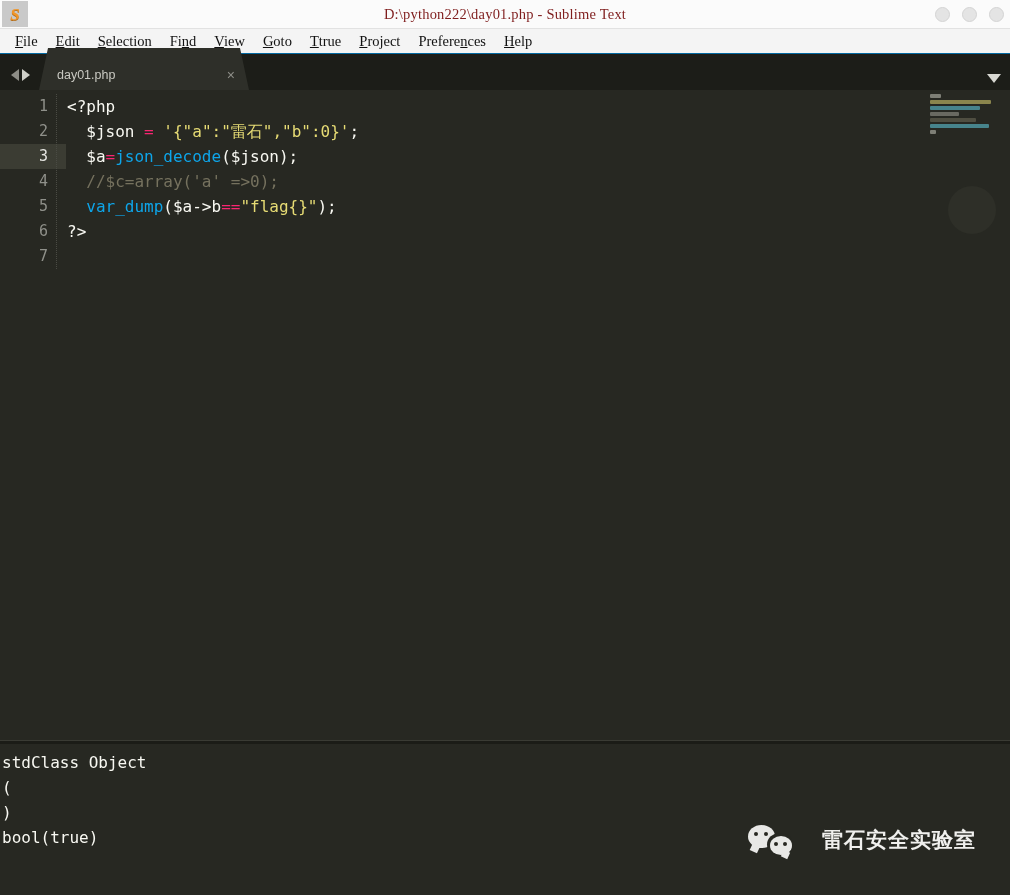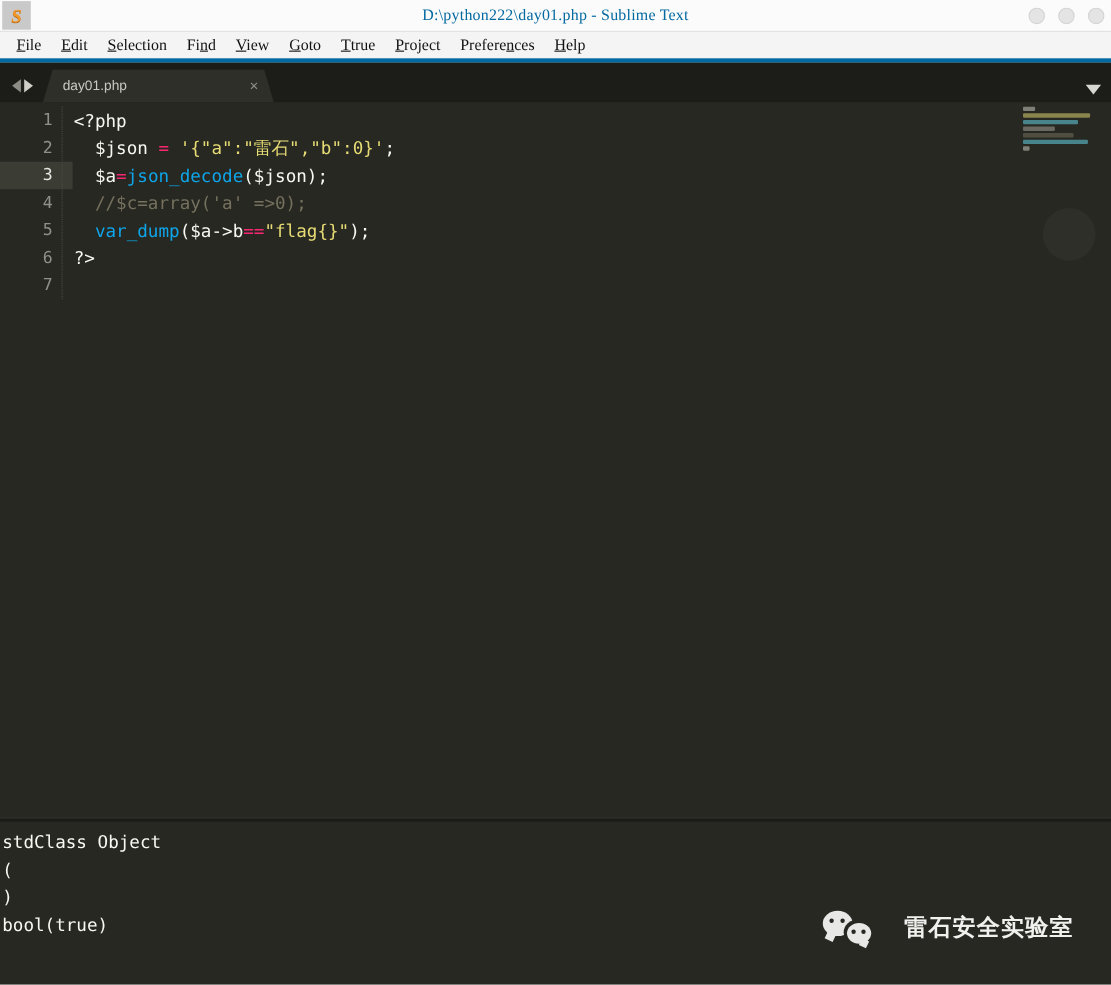--- a/index.html
+++ b/index.html
@@ -48,21 +48,21 @@
     color: #f0962a;
     line-height: 1;
     text-shadow: 0 1px 0 #b86c12;
   }
   .title-text {
     position: absolute;
     left: 0; right: 0;
     text-align: center;
     font-family: "Liberation Serif", serif;
     font-size: 14.5px;
-    color: #0369a1;
+    color: #7f1d1d;
     letter-spacing: 0.2px;
     pointer-events: none;
   }
   .win-controls {
     position: absolute;
     right: 6px;
     top: 0;
     height: 28px;
     display: flex;
     align-items: center;
@@ -73,21 +73,21 @@
     height: 13px;
     border-radius: 50%;
     background: #e4e4e4;
     border: 1px solid #d4d4d4;
   }
 
   
   .menubar {
     height: 24px;
     background: #f4f4f4;
-    border-bottom: 4px solid #0369a1;
+    border-bottom: 1px solid #0369a1;
     display: flex;
     align-items: center;
     padding-left: 6px;
   }
   .menu-item {
     font-family: "Liberation Serif", serif;
     font-size: 14.5px;
     color: #111111;
     padding: 0 9px;
     cursor: default;
@@ -118,21 +118,21 @@
   }
   .arrow.left  { border-right: 8px solid #8d8d86; }
   .arrow.right { border-left: 8px solid #cfcfc8; }
   .tab {
     position: relative;
     height: 30px;
     min-width: 178px;
     background: #2e2f29;
     display: flex;
     align-items: center;
-    padding: 0 14px 0 18px;
+    padding: 12px 14px 0 18px;
     clip-path: polygon(9px 0, calc(100% - 9px) 0, 100% 100%, 0 100%);
   }
   .tab-label {
     font-family: "Liberation Sans", sans-serif;
     font-size: 12.5px;
     color: #c9c9c2;
     flex: 1;
   }
   .tab-close {
     font-size: 14px;

